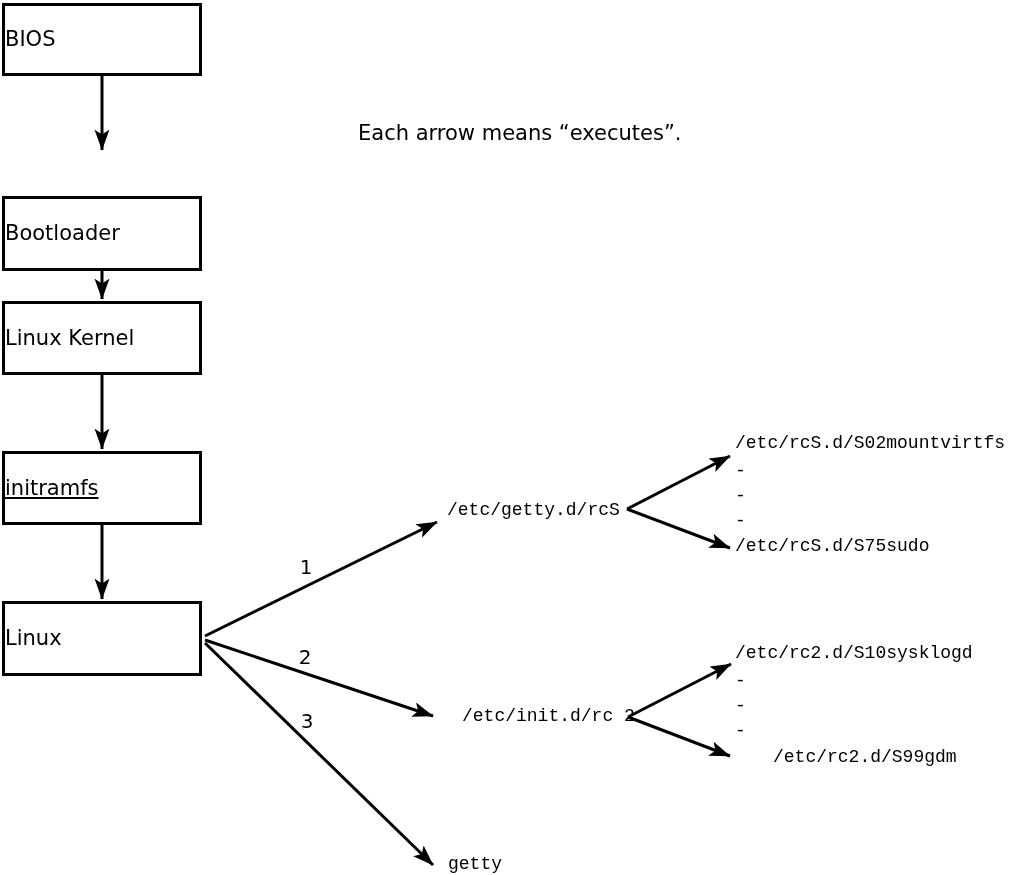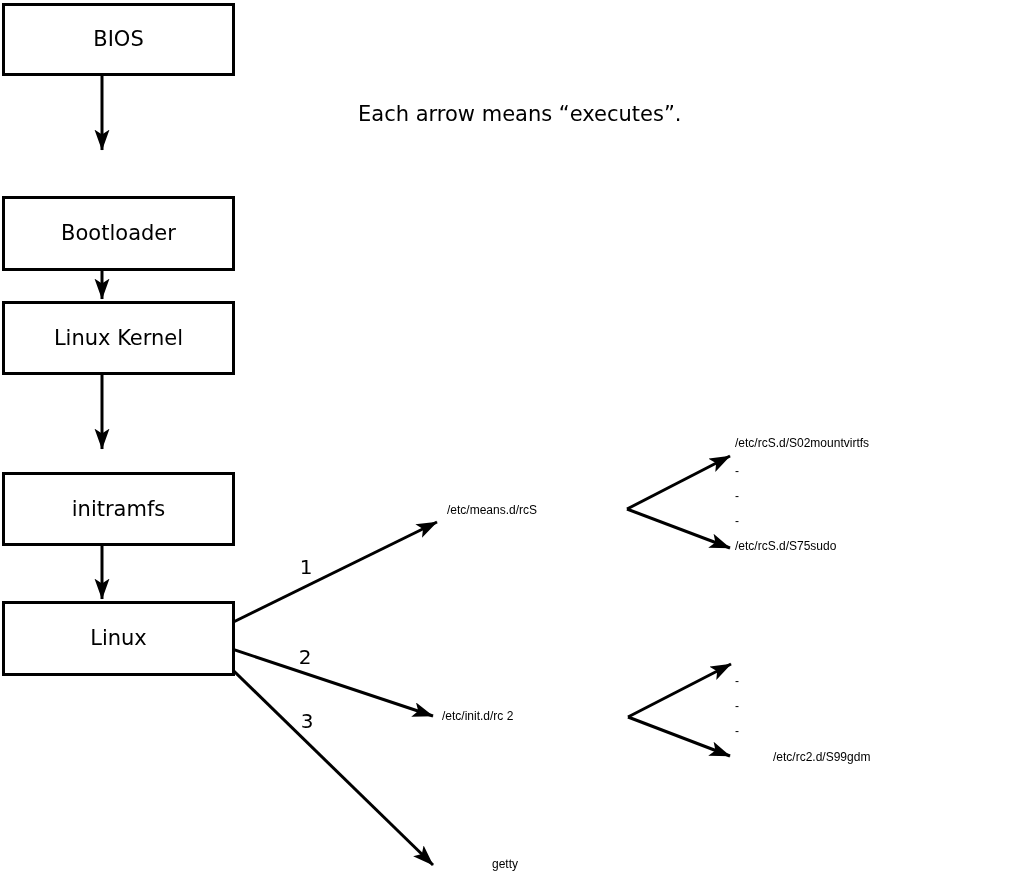--- a/index.html
+++ b/index.html
@@ -19,40 +19,41 @@
   #arrow-layer {
     position: absolute;
     left: 0;
     top: 0;
     width: 1024px;
     height: 875px;
   }
   .flow-box {
     position: absolute;
     left: 2px;
-    width: 233px;
+    width: 200px;
     border: 3px solid #000000;
     box-sizing: border-box;
     background: #ffffff;
     display: flex;
     align-items: center;
-    justify-content: center;
+    justify-content: flex-start;
     font-size: 21px;
     line-height: 1;
     white-space: nowrap;
   }
   .note {
     position: absolute;
     font-size: 21px;
     white-space: nowrap;
+    margin-top: 19px;
   }
   .mono-label {
     position: absolute;
-    font-family: Liberation Sans, sans-serif;
-    font-size: 12px;
+    font-family: Liberation Mono, monospace;
+    font-size: 18px;
     line-height: 1;
     white-space: nowrap;
     transform: translateY(-50%);
   }
   .num-label {
     position: absolute;
     font-size: 20px;
     line-height: 1;
     transform: translate(-50%, -50%);
   }
@@ -90,39 +91,40 @@
 
   <div class="flow-box" style="top:3px;   height:73px;">
     <span>BIOS</span>
   </div>
   <div class="flow-box" style="top:152px; height:75px;margin-top:44px;">
     <span>Bootloader</span>
   </div>
   <div class="flow-box" style="top:301px; height:74px;">
     <span>Linux Kernel</span>
   </div>
-  <div class="flow-box" style="top:472px; height:74px;">
+  <div class="flow-box" style="top:451px; height:74px;text-decoration:underline;">
     <span>initramfs</span>
   </div>
   <div class="flow-box" style="top:601px; height:75px;">
     <span>Linux</span>
   </div>
 
   <div class="num-label" style="left:306px; top:567px;">1</div>
   <div class="num-label" style="left:305px; top:657px;">2</div>
   <div class="num-label" style="left:307px; top:721px;">3</div>
 
-  <div class="mono-label" style="left:447px; top:510px;">/etc/means.d/rcS</div>
-  <div class="mono-label" style="left:442px; top:716px;">/etc/init.d/rc 2</div>
-  <div class="mono-label" style="left:448px; top:864px;margin-left:44px;">getty</div>
+  <div class="mono-label" style="left:447px; top:510px;">/etc/getty.d/rcS</div>
+  <div class="mono-label" style="left:462px; top:716px;">/etc/init.d/rc 2</div>
+  <div class="mono-label" style="left:448px; top:864px;">getty</div>
 
   <div class="mono-label" style="left:735px; top:443px;">/etc/rcS.d/S02mountvirtfs</div>
   <div class="mono-label" style="left:735px; top:471px;">-</div>
   <div class="mono-label" style="left:735px; top:496px;">-</div>
   <div class="mono-label" style="left:735px; top:521px;">-</div>
   <div class="mono-label" style="left:735px; top:546px;">/etc/rcS.d/S75sudo</div>
 
+  <div class="mono-label" style="left:735px; top:653px;">/etc/rc2.d/S10sysklogd</div>
   <div class="mono-label" style="left:735px; top:681px;">-</div>
   <div class="mono-label" style="left:735px; top:706px;">-</div>
   <div class="mono-label" style="left:735px; top:731px;">-</div>
   <div class="mono-label" style="left:773px; top:757px;">/etc/rc2.d/S99gdm</div>
 
 </div>
 
 </body></html>

